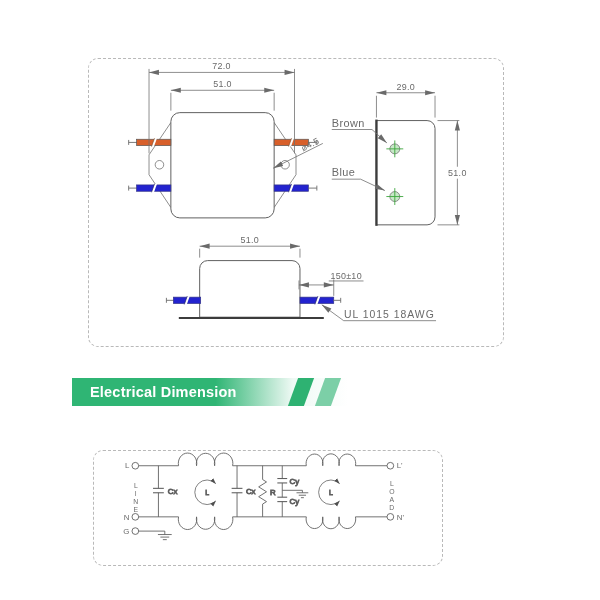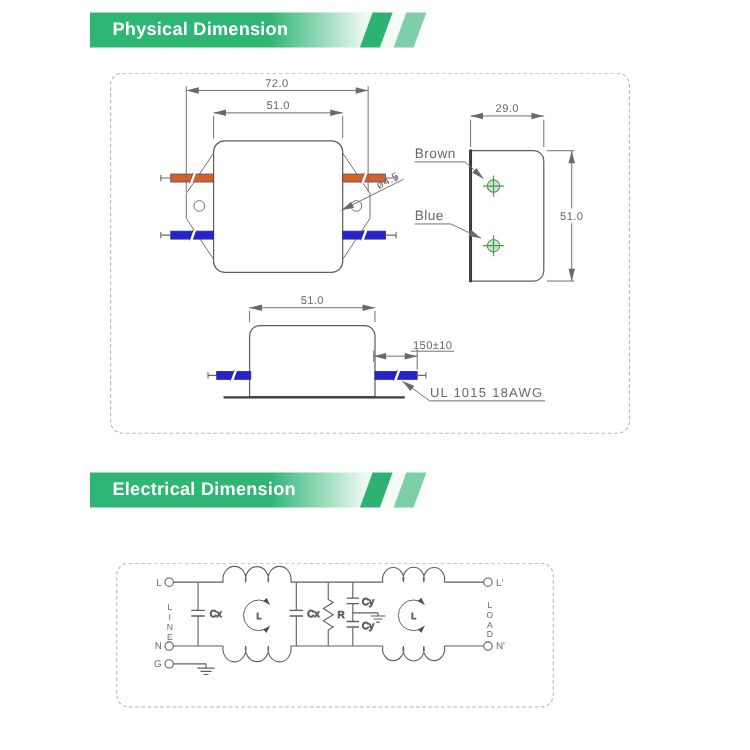--- a/index.html
+++ b/index.html
@@ -26,25 +26,20 @@
   .body-ln{stroke:#5f5f5f;stroke-width:1;fill:#ffffff;}
   .thick{stroke:#3c3c3c;stroke-width:2.4;fill:none;}
   .wire-lead{stroke:#6a6a6a;stroke-width:0.9;fill:none;}
   .sch{stroke:#5f5f5f;stroke-width:0.9;fill:none;}
 </style>
 </head>
 <body>
 
 <div class="page">
 
-  <div class="banner" style="top:10px;">
-    <span class="title">Physical Dimension</span>
-    <div class="slash s1"></div>
-    <div class="slash s2"></div>
-  </div>
 
   <div id="physbox" class="drawbox">
     <svg viewBox="88 58 364 289" preserveAspectRatio="xMidYMid meet">
       <defs>
         <marker id="arw" markerUnits="userSpaceOnUse" markerWidth="12" markerHeight="8" refX="10.5" refY="4" orient="auto-start-reverse">
           <path d="M10.5,4 L0.5,1.4 L0.5,6.6 Z" fill="#6a6a6a"></path>
         </marker>
       </defs>
 
       <g>

